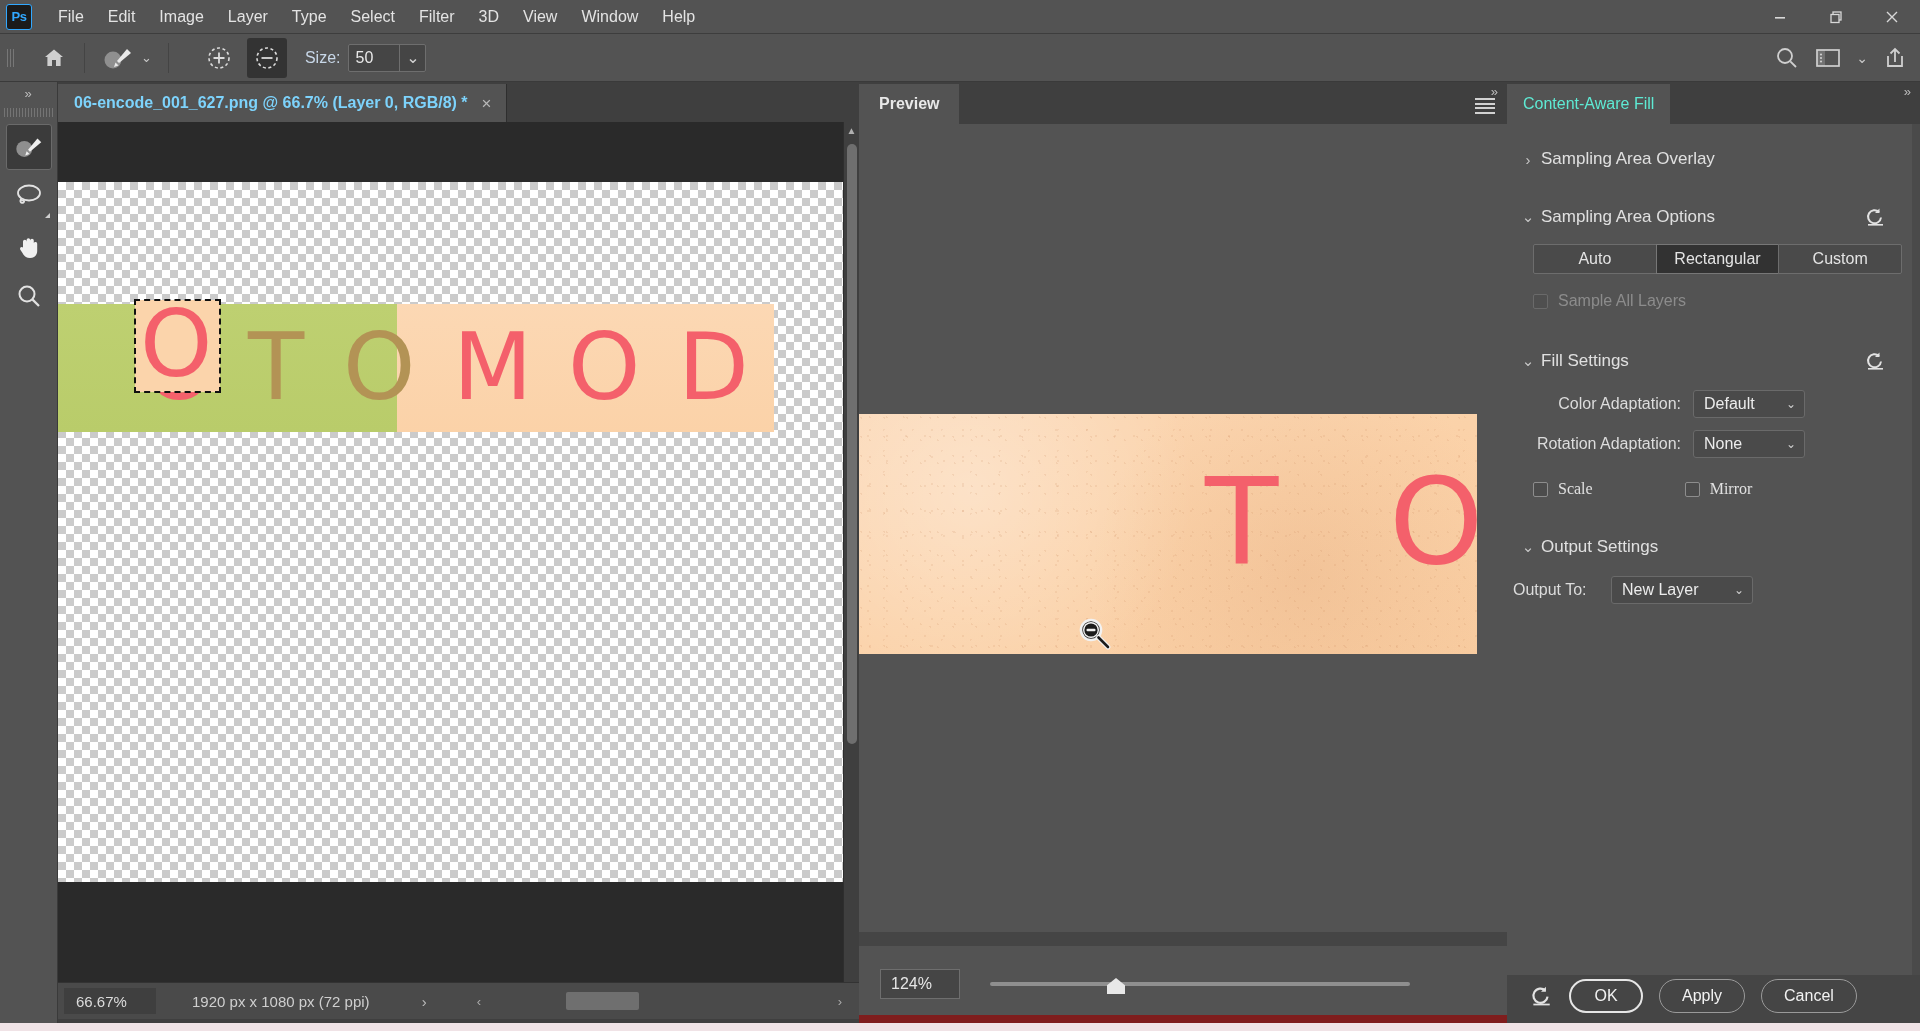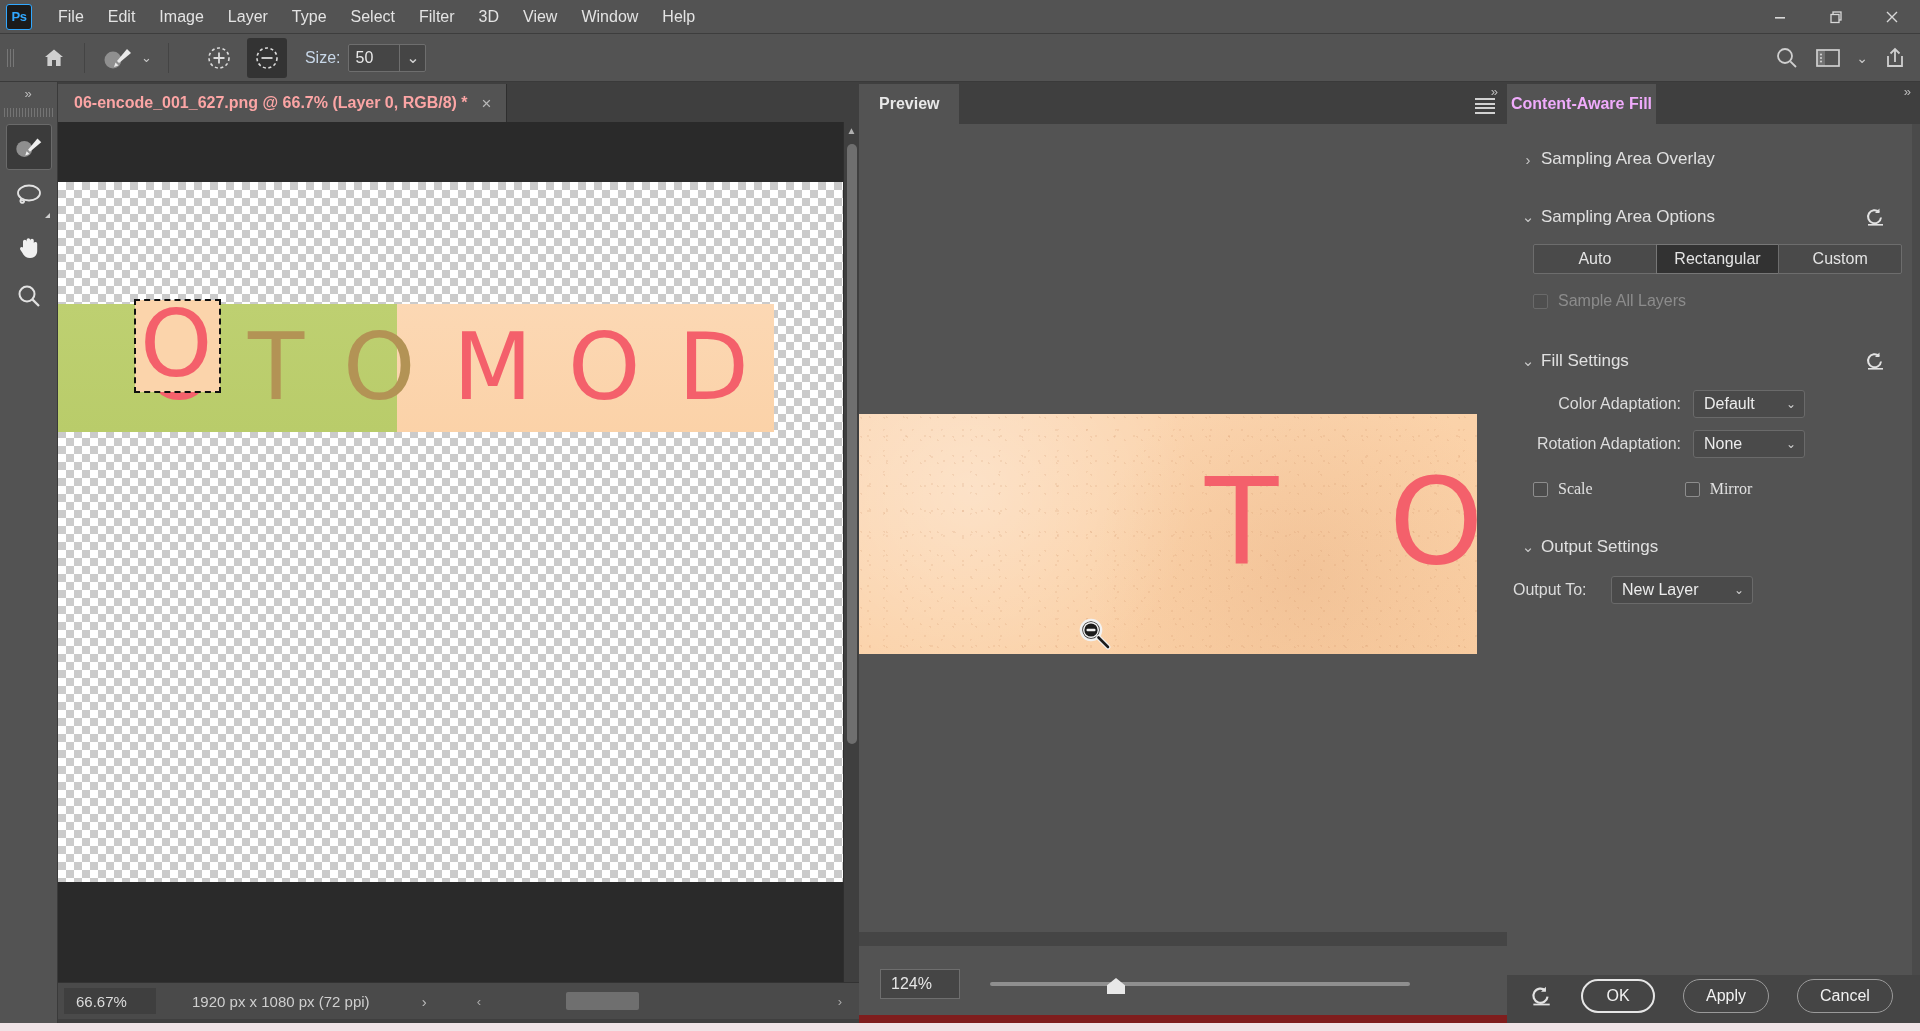--- a/index.html
+++ b/index.html
@@ -87,21 +87,21 @@
   .tool .corner { position: absolute; right: 2px; bottom: 2px; width: 0; height: 0;
     border-left: 5px solid transparent; border-bottom: 5px solid #cfcfcf; }
 
   
   .docarea { position: absolute; left: 58px; top: 82px; width: 801px; height: 949px; background: #3f3f3f; }
   .tabstrip { height: 40px; background: #3f3f3f; display: flex; align-items: flex-end; }
   .doctab {
     height: 38px; background: #535353; display: flex; align-items: center; gap: 14px;
     padding: 0 14px 0 16px; border-right: 1px solid #2e2e2e;
   }
-  .doctab-title { color: #fca5a5; font-size: 16px; font-weight: bold; white-space: nowrap; }
+  .doctab-title { color: #7dd3fc; font-size: 16px; font-weight: bold; white-space: nowrap; }
   .doctab-close { color: #b9b9b9; font-size: 17px; line-height: 1; }
   .canvas-wrap { position: absolute; left: 0; top: 40px; width: 801px; height: 872px; background: #2a2a2a; overflow: hidden; }
   .canvas-scroll-v {
     position: absolute; right: 0; top: 0; width: 16px; height: 872px; background: #3f3f3f;
     border-left: 1px solid #2e2e2e;
   }
   .scroll-arrow { height: 16px; display: flex; align-items: center; justify-content: center; color: #b0b0b0; font-size: 10px; }
   .scroll-thumb-v { position: absolute; left: 3px; width: 10px; background: #6f6f6f; border-radius: 5px; }
   .artboard {
     position: absolute; left: 0; top: 60px; width: 785px; height: 700px;
@@ -180,22 +180,22 @@
   }
   .slider { position: relative; margin-left: 30px; width: 420px; height: 30px; display: flex; align-items: center; }
   .slider-track { width: 100%; height: 4px; background: #8f8f8f; border-radius: 2px; }
   .slider-knob { position: absolute; width: 18px; height: 16px; background: #e8e8e8;
     clip-path: polygon(50% 0%, 100% 45%, 100% 100%, 0% 100%, 0% 45%); top: 9px; }
 
   
   .cafpanel { position: absolute; left: 1507px; top: 82px; width: 413px; height: 949px; background: #454545; }
   .caf-collapse { position: absolute; right: 8px; top: 2px; color: #bdbdbd; font-size: 13px; letter-spacing: 1px; }
   .caf-tabstrip { height: 42px; background: #3f3f3f; display: flex; align-items: flex-end; }
-  .caf-tab { height: 40px; padding: 0 4px; display: flex; align-items: center; background: #535353;
-             color: #f0abfc; font-size: 16px; font-weight: bold; }
+  .caf-tab { height: 40px; padding: 0 16px; display: flex; align-items: center; background: #535353;
+             color: #5eead4; font-size: 16px; font-weight: normal; }
   .caf-body { position: absolute; left: 0; top: 42px; width: 413px; height: 851px; background: #535353; }
   .caf-scrollbar { position: absolute; right: 0; top: 42px; width: 8px; height: 851px; background: #4a4a4a; }
   .section-head { display: flex; align-items: center; height: 46px; padding-left: 8px; position: relative; }
   .chev { width: 26px; color: #c9c9c9; font-size: 15px; display: flex; align-items: center; justify-content: center; }
   .section-title { color: #e0e0e0; font-size: 17px; }
   .reset-icon { position: absolute; right: 34px; color: #e2e2e2; }
   .segctl { display: flex; margin: 4px 18px 0 26px; height: 30px; border-radius: 9px; }
   .seg {
     flex: 1; display: flex; align-items: center; justify-content: center;
     background: #4a4a4a; border: 1px solid #6d6d6d; color: #e4e4e4; font-size: 16px;
@@ -212,21 +212,21 @@
   .formrow { display: flex; align-items: center; height: 40px; padding-left: 26px; }
   .formlabel { color: #dcdcdc; font-size: 16px; text-align: right; width: 148px; margin-right: 12px; }
   .selectbox {
     height: 28px; background: #4a4a4a; border: 1px solid #6a6a6a; border-radius: 3px;
     display: flex; align-items: center; justify-content: space-between; padding: 0 8px 0 10px;
     color: #ececec; font-size: 16px; min-width: 112px;
   }
   .selectbox .sc { margin-left: 14px; color: #cfcfcf; font-size: 12px; }
   .caf-foot {
     position: absolute; left: 0; bottom: 0; width: 413px; height: 70px;
-    display: flex; align-items: center; gap: 28px; padding-left: 22px;
+    display: flex; align-items: center; gap: 16px; padding-left: 22px;
   }
   .pill {
     height: 34px; padding: 0 22px; border-radius: 17px; border: 1px solid #9a9a9a;
     color: #f2f2f2; font-size: 16px; display: flex; align-items: center; justify-content: center;
     background: transparent; min-width: 74px;
   }
   .pill.primary { border-color: #e6e6e6; border-width: 2px; }
 
   .bottom-strip { position: absolute; left: 0; bottom: 0; width: 1920px; height: 8px; background: #f0e3e6; }
 </style>

